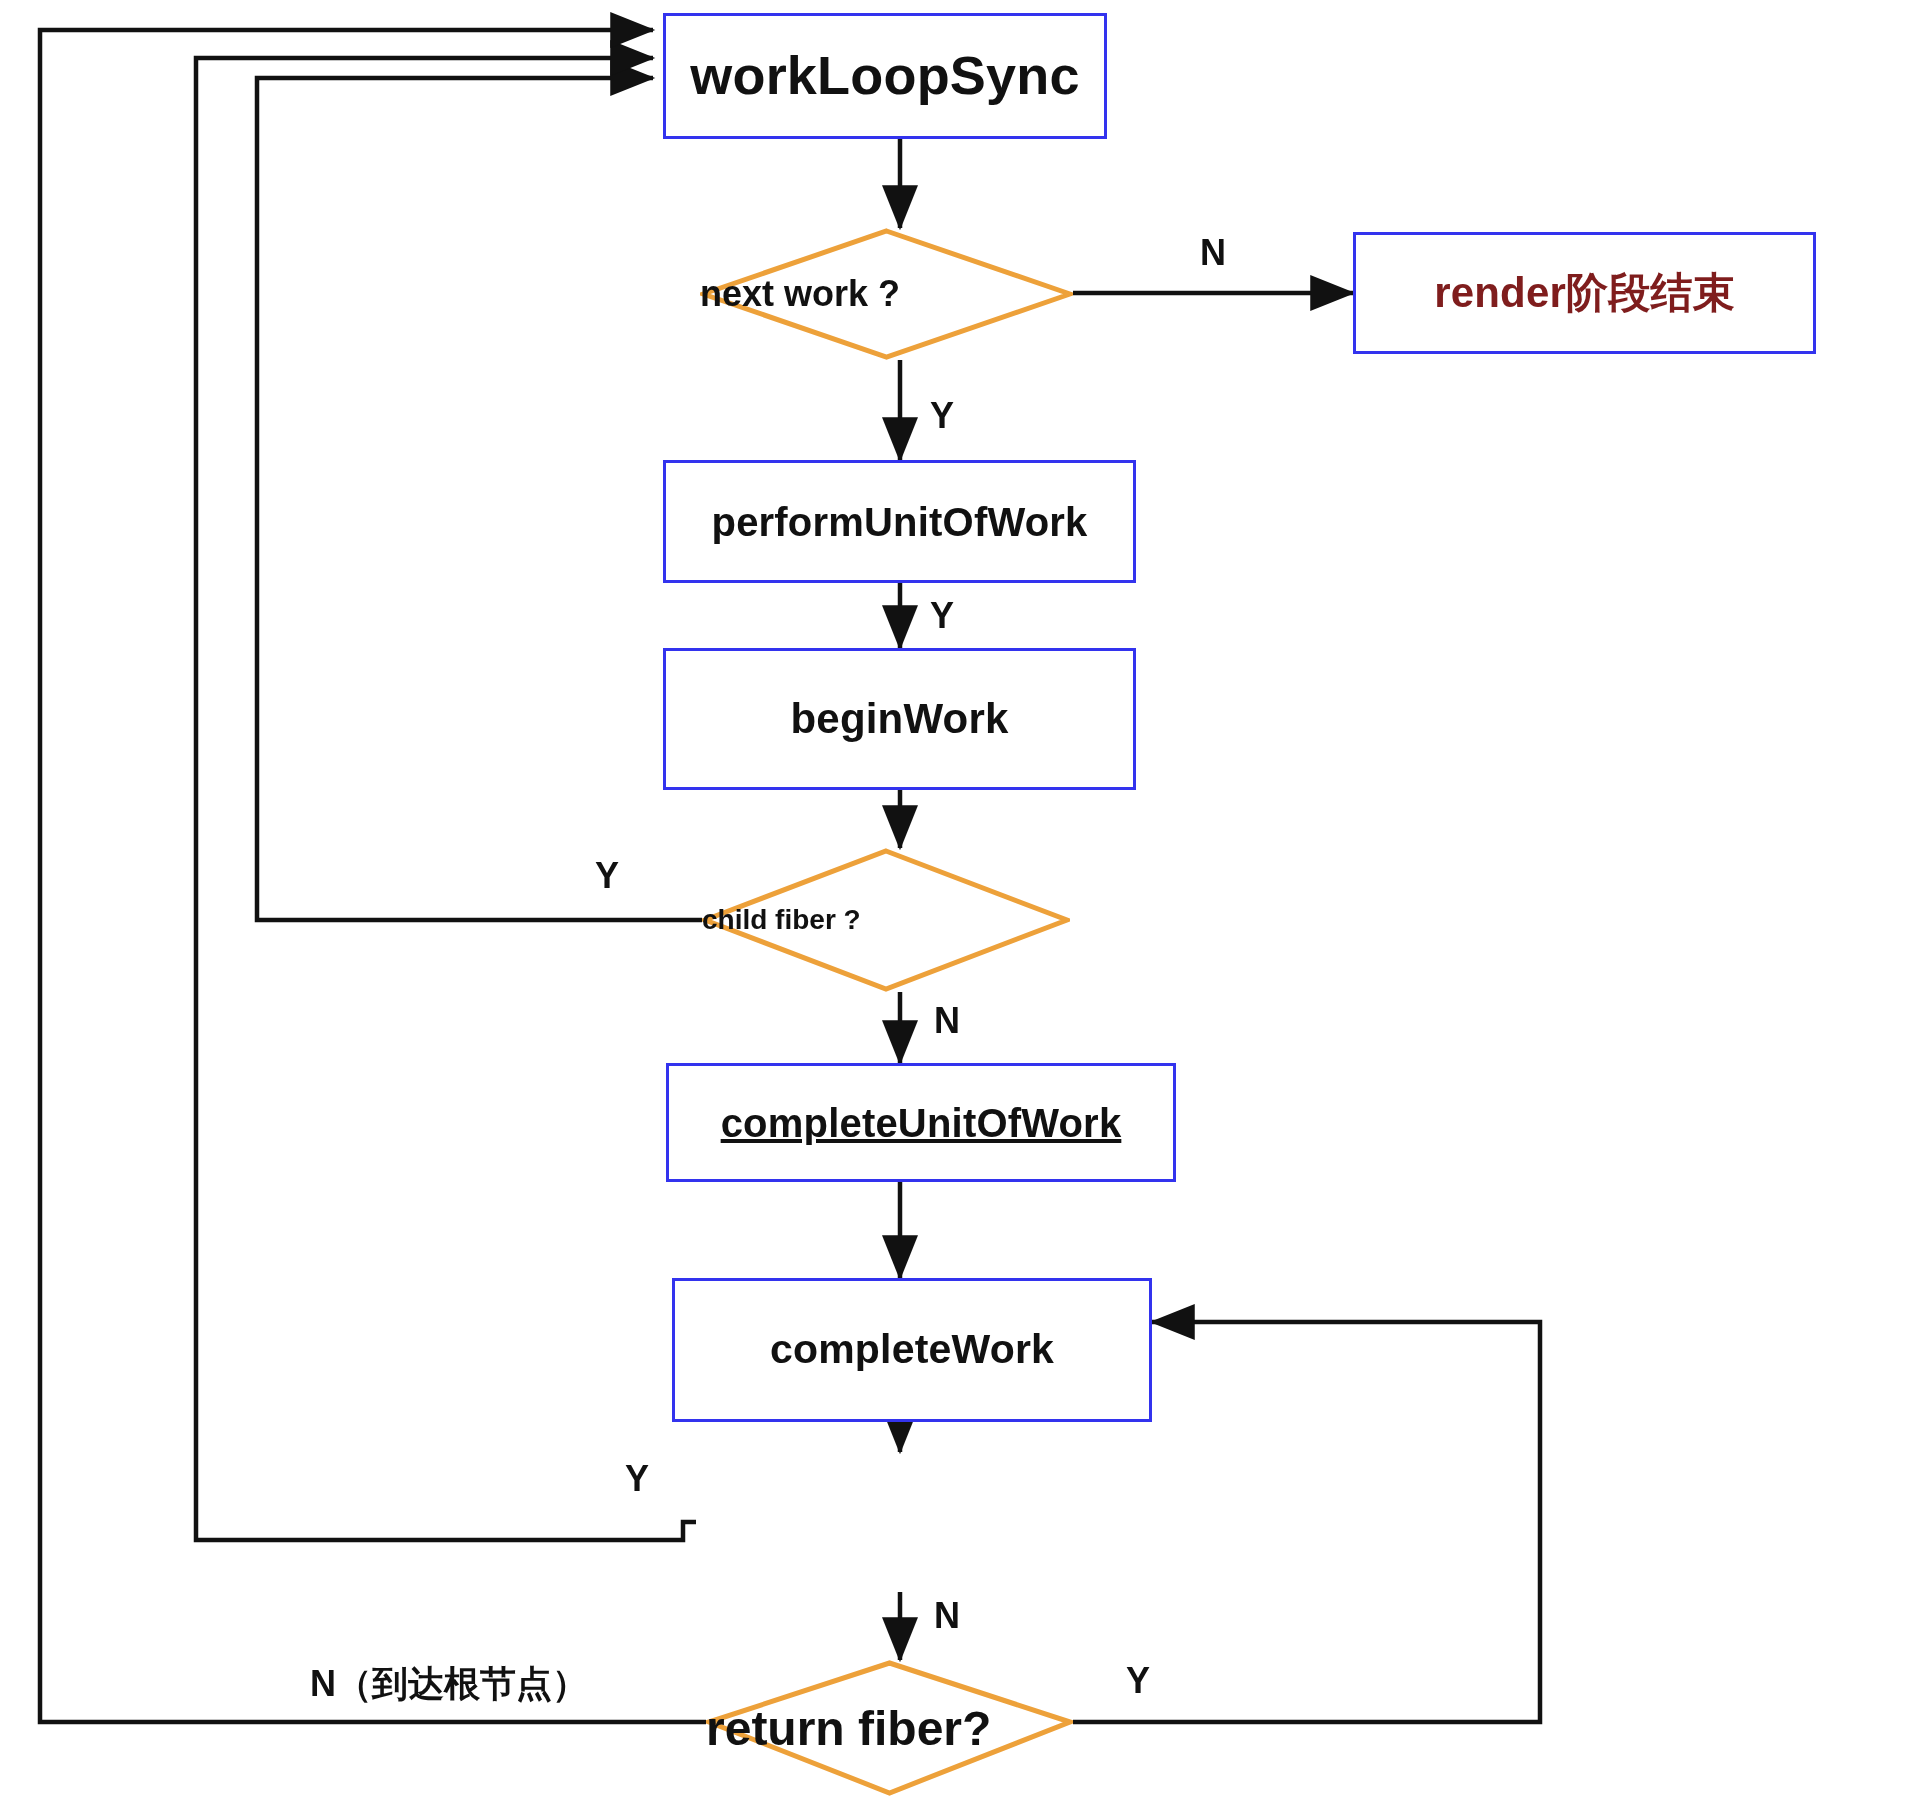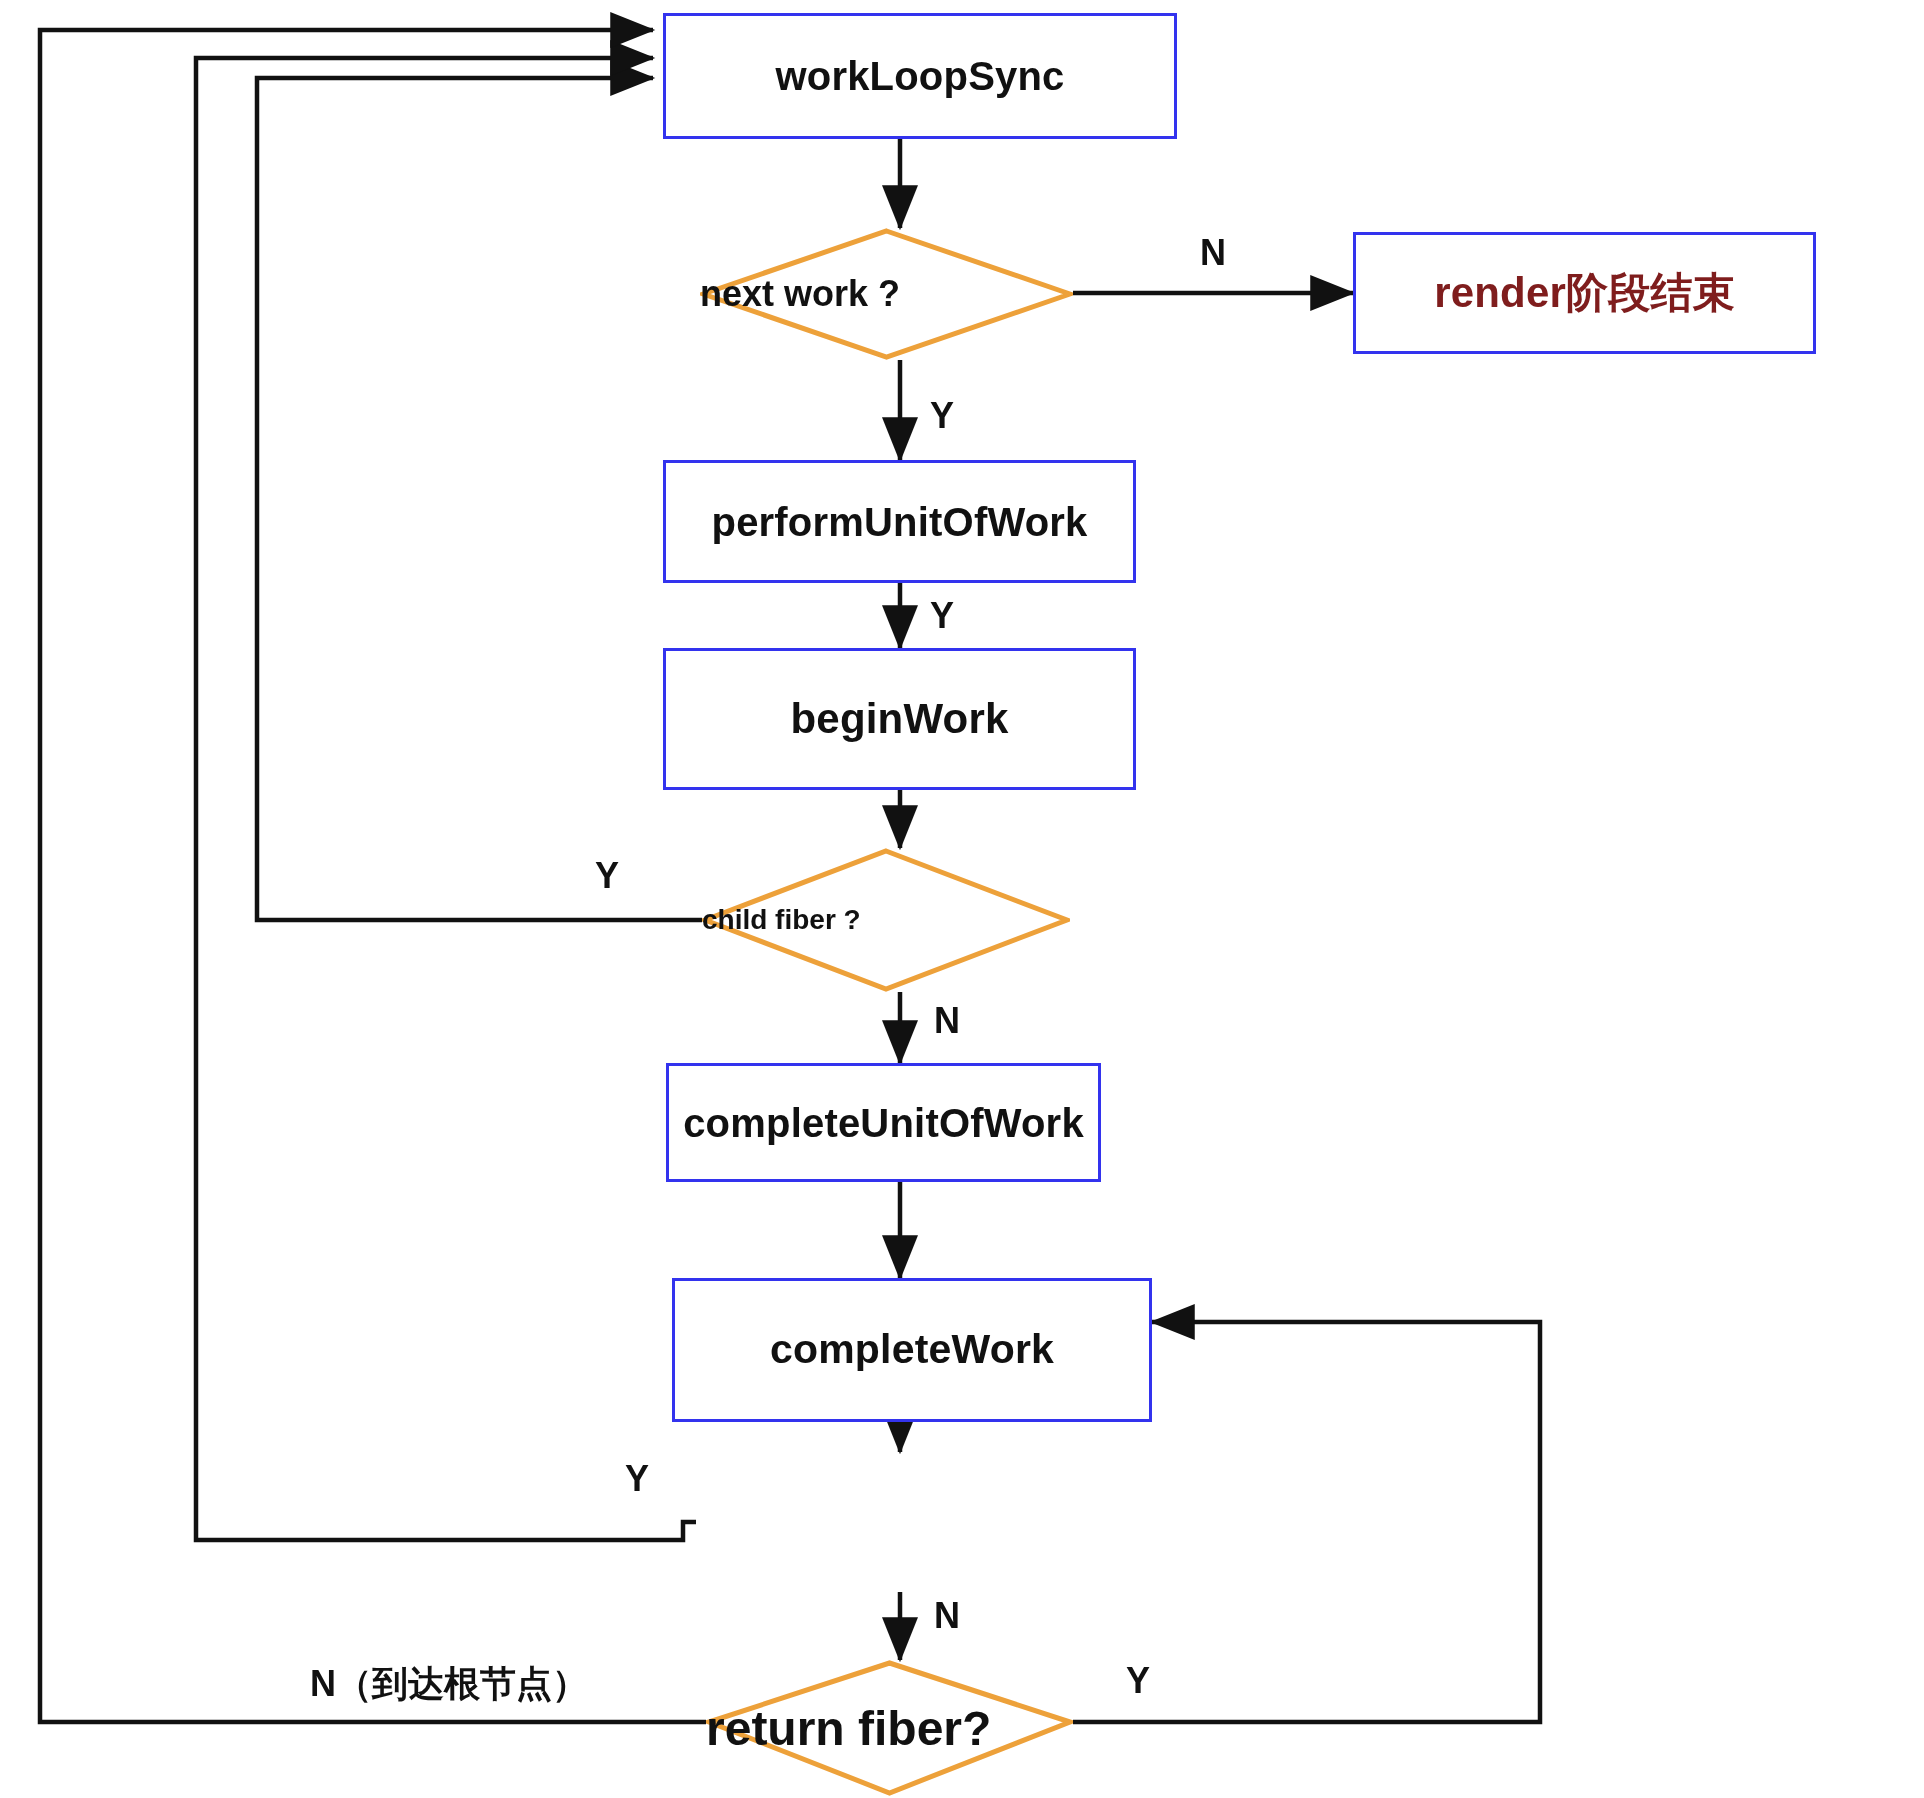--- a/index.html
+++ b/index.html
@@ -99,21 +99,21 @@
       <path d="M696,1522 L683,1522 L683,1540 L196,1540 L196,58 L653,58" marker-end="url(#arrow)"></path>
 
       <path d="M900,1592 L900,1660" marker-end="url(#arrow)"></path>
 
       <path d="M1073,1722 L1540,1722 L1540,1322 L1152,1322" marker-end="url(#arrow)"></path>
 
       <path d="M706,1722 L40,1722 L40,30 L653,30" marker-end="url(#arrow)"></path>
     </g>
   </svg>
 
-  <div class="node box" style="left:663px; top:13px; width:514px; height:126px; font-size:40px;">
+  <div class="node box" style="left:663px; top:13px; width:444px; height:126px; font-size:54px;">
     <span class="box-label">workLoopSync</span>
   </div>
 
   <div class="diamond-wrap" style="left:700px; top:228px; width:373px; height:132px;">
     <svg class="dshape" width="373" height="132" viewBox="0 0 373 132" xmlns="http://www.w3.org/2000/svg">
       <polygon points="186.5,3 370,66 186.5,129 3,66" fill="#ffffff" stroke="#eda13a" stroke-width="5"></polygon>
     </svg>
     <span class="diamond-label" style="font-size:36px;">next work ?</span>
   </div>
 
@@ -129,21 +129,21 @@
     <span class="box-label">beginWork</span>
   </div>
 
   <div class="diamond-wrap" style="left:702px; top:848px; width:368px; height:144px;">
     <svg class="dshape" width="368" height="144" viewBox="0 0 368 144" xmlns="http://www.w3.org/2000/svg">
       <polygon points="184,3 365,72 184,141 3,72" fill="#ffffff" stroke="#eda13a" stroke-width="5"></polygon>
     </svg>
     <span class="diamond-label" style="font-size:28px;">child fiber ?</span>
   </div>
 
-  <div class="node box" style="left:666px; top:1063px; width:435px; height:119px; font-size:40px;">
+  <div class="node box" style="left:666px; top:1063px; width:510px; height:119px; font-size:40px;text-decoration:underline;">
     <span class="box-label">completeUnitOfWork</span>
   </div>
 
   <div class="node box" style="left:672px; top:1278px; width:480px; height:144px; font-size:41px;">
     <span class="box-label">completeWork</span>
   </div>
 
 
   <div class="diamond-wrap" style="left:706px; top:1660px; width:367px; height:136px;">
     <svg class="dshape" width="367" height="136" viewBox="0 0 367 136" xmlns="http://www.w3.org/2000/svg">

